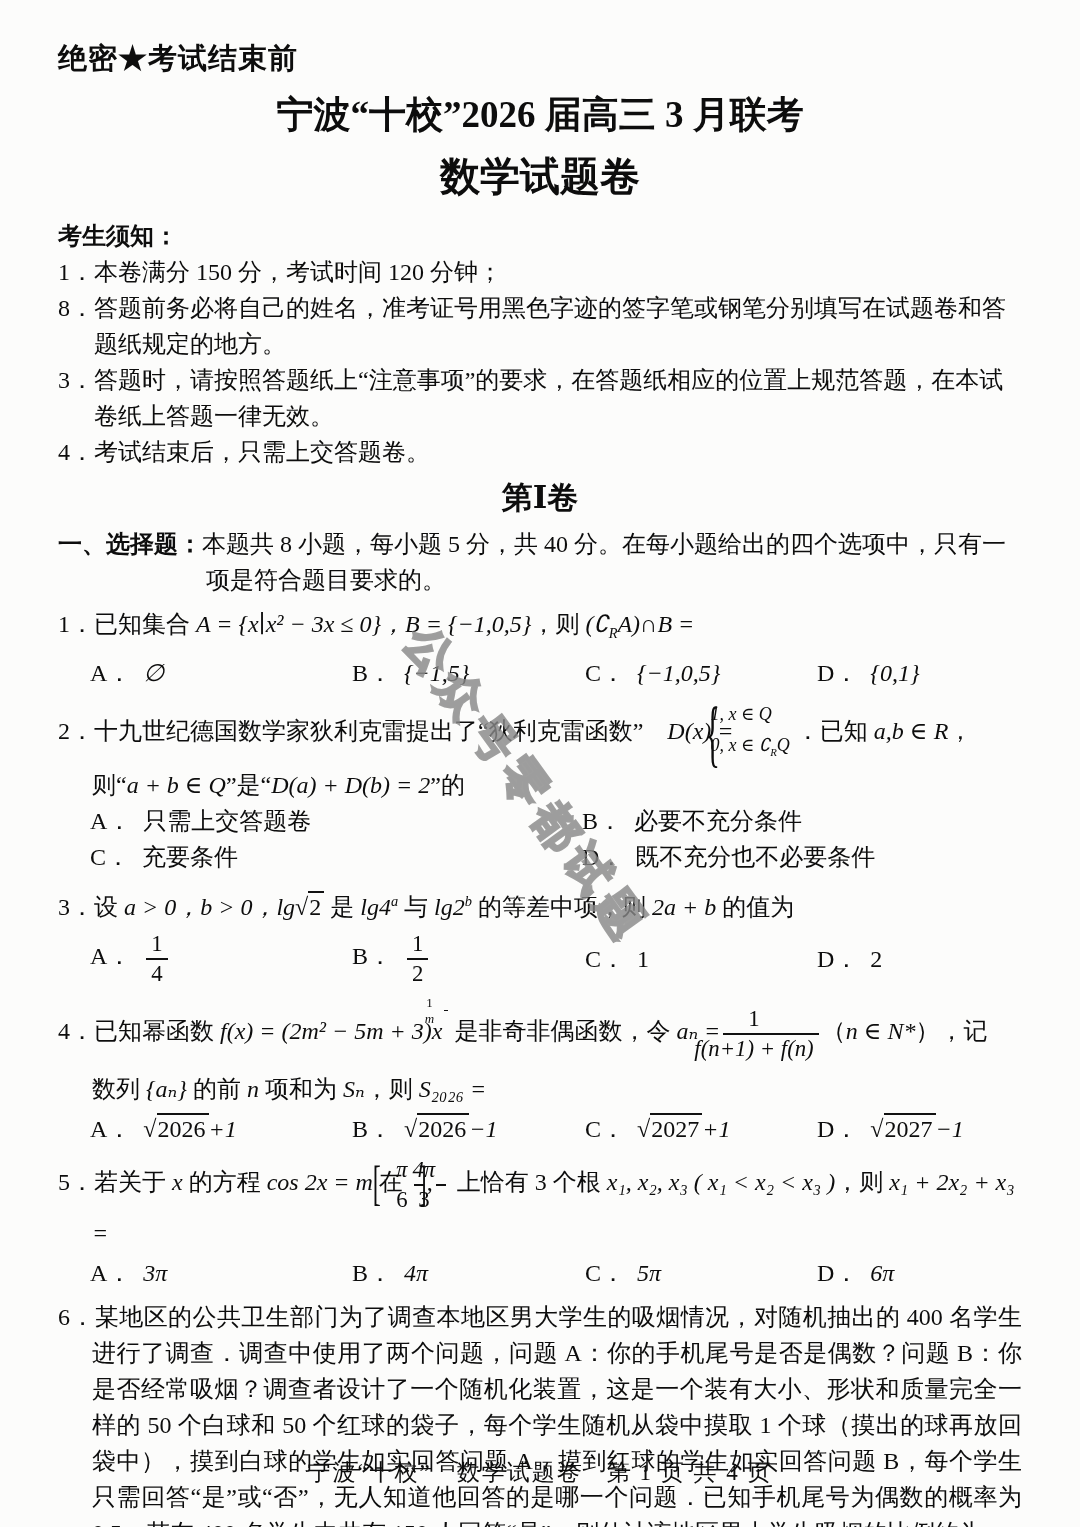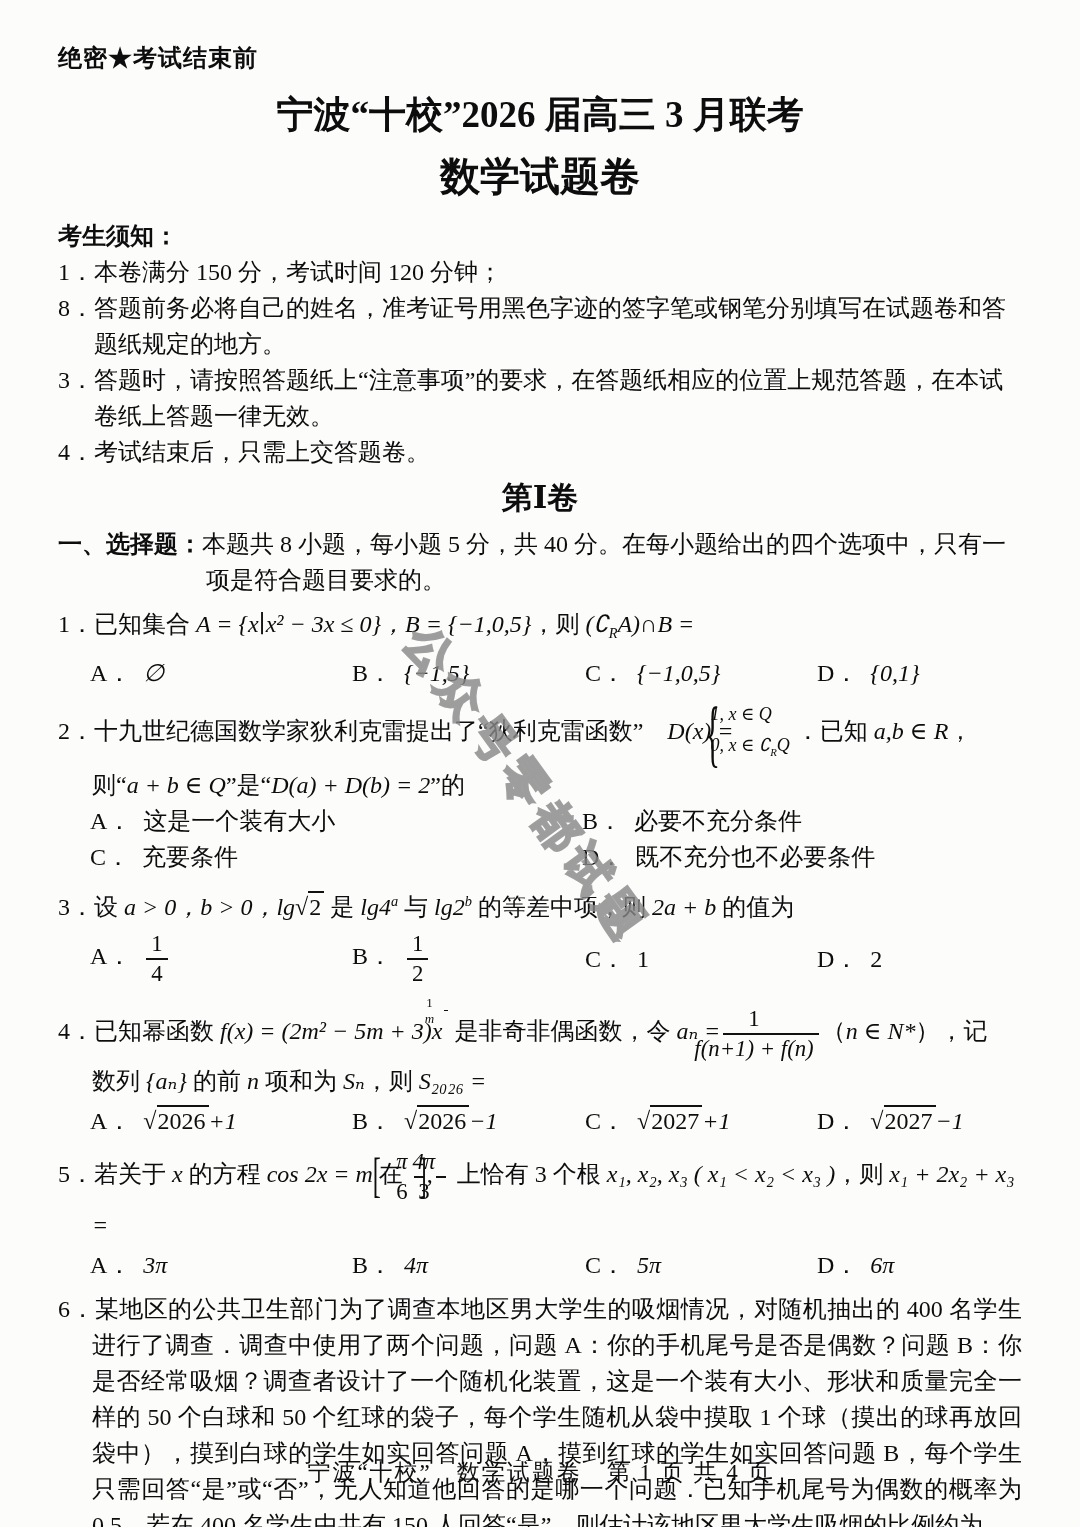--- a/index.html
+++ b/index.html
@@ -3,21 +3,21 @@
 <meta charset="utf-8">
 <style>
   html,body { margin:0; padding:0; background:#d9d9d9; }
   .page {
     position:relative; width:1080px; height:1527px; margin:0 auto;
     background:#fcfcfb; color:#0d0d0d; box-sizing:border-box;
     padding:40px 58px 20px 58px; overflow:hidden;
     font-family:"Liberation Serif","DejaVu Serif",serif;
     font-size:24px; line-height:36px;
   }
-  .secret { font-weight:bold; font-size:24px; letter-spacing:1px; }
+  .secret { font-weight:bold; font-size:29px; letter-spacing:1px; }
   .title  { text-align:center; font-weight:bold; font-size:37px; line-height:50px; margin-top:14px; }
   .subtitle { text-align:center; font-weight:bold; font-size:40px; line-height:54px; margin-top:10px; }
   .notice-head { font-weight:bold; margin-top:14px; }
   .notice-items { }
   .notice-item { padding-left:36px; text-indent:-36px; }
   .part-title { text-align:center; font-weight:bold; font-size:31px; line-height:48px; margin-top:4px; }
   .instr { padding-left:148px; text-indent:-148px; margin-top:4px; }
   .instr .pfx { font-weight:bold; }
   .q { margin-top:8px; }
   .qline { padding-left:34px; text-indent:-34px; }
@@ -95,21 +95,21 @@
           <span class="stack">
             <span class="m">1, x ∈ Q</span>
             <span class="m"><span>0, x ∈ ∁</span><sub>R</sub><span>Q</span></span>
           </span>
         </span><span>．已知 </span><span class="m">a,b ∈ R</span><span>，</span>
     </div>
     <div class="qline" style="padding-left:34px; text-indent:0;">
       <span>则“</span><span class="m">a + b ∈ Q</span><span>”是“</span><span class="m">D(a) + D(b) = 2</span><span>”的</span>
     </div>
     <div class="opts2">
-      <span class="opt"><span class="lab">A．</span><span>这是一个装有大小</span></span>
+      <span class="opt"><span class="lab">A．</span><span>只需上交答题卷</span></span>
       <span class="opt"><span class="lab">B．</span><span>必要不充分条件</span></span>
     </div>
     <div class="opts2">
       <span class="opt"><span class="lab">C．</span><span>充要条件</span></span>
       <span class="opt"><span class="lab">D．</span><span>既不充分也不必要条件</span></span>
     </div>
   </div>
 
   <div class="q">
     <div class="qline">
@@ -120,21 +120,21 @@
       <span class="opt"><span class="lab">B．</span><span class="frac"><span class="fn">1</span><span class="fd">2</span></span></span>
       <span class="opt"><span class="lab">C．</span><span>1</span></span>
       <span class="opt"><span class="lab">D．</span><span>2</span></span>
     </div>
   </div>
 
   <div class="q">
     <div class="qline">
       <span>4．</span><span>已知幂函数 </span><span class="m">f(x) = (2m² − 5m + 3)x</span><span class="supfrac"><span class="fn">1</span><span class="fd">m</span></span><span> 是非奇非偶函数，令 </span><span class="m">aₙ =</span><span class="frac"><span class="fn">1</span><span class="fd m">f(n+1) + f(n)</span></span><span>（</span><span class="m">n ∈ N*</span><span>），记</span>
     </div>
-    <div class="qline" style="padding-left:34px; text-indent:0;">
+    <div class="qline" style="padding-left:34px; text-indent:0;margin-top:8px;">
       <span>数列 </span><span class="m">{aₙ}</span><span> 的前 </span><span class="m">n</span><span> 项和为 </span><span class="m">Sₙ</span><span>，则 </span><span class="m">S₂₀₂₆ =</span>
     </div>
     <div class="opts4">
       <span class="opt"><span class="lab">A．</span><span class="sqrt">√<span class="rad">2026</span></span><span class="m">+1</span></span>
       <span class="opt"><span class="lab">B．</span><span class="sqrt">√<span class="rad">2026</span></span><span class="m">−1</span></span>
       <span class="opt"><span class="lab">C．</span><span class="sqrt">√<span class="rad">2027</span></span><span class="m">+1</span></span>
       <span class="opt"><span class="lab">D．</span><span class="sqrt">√<span class="rad">2027</span></span><span class="m">−1</span></span>
     </div>
   </div>
 

